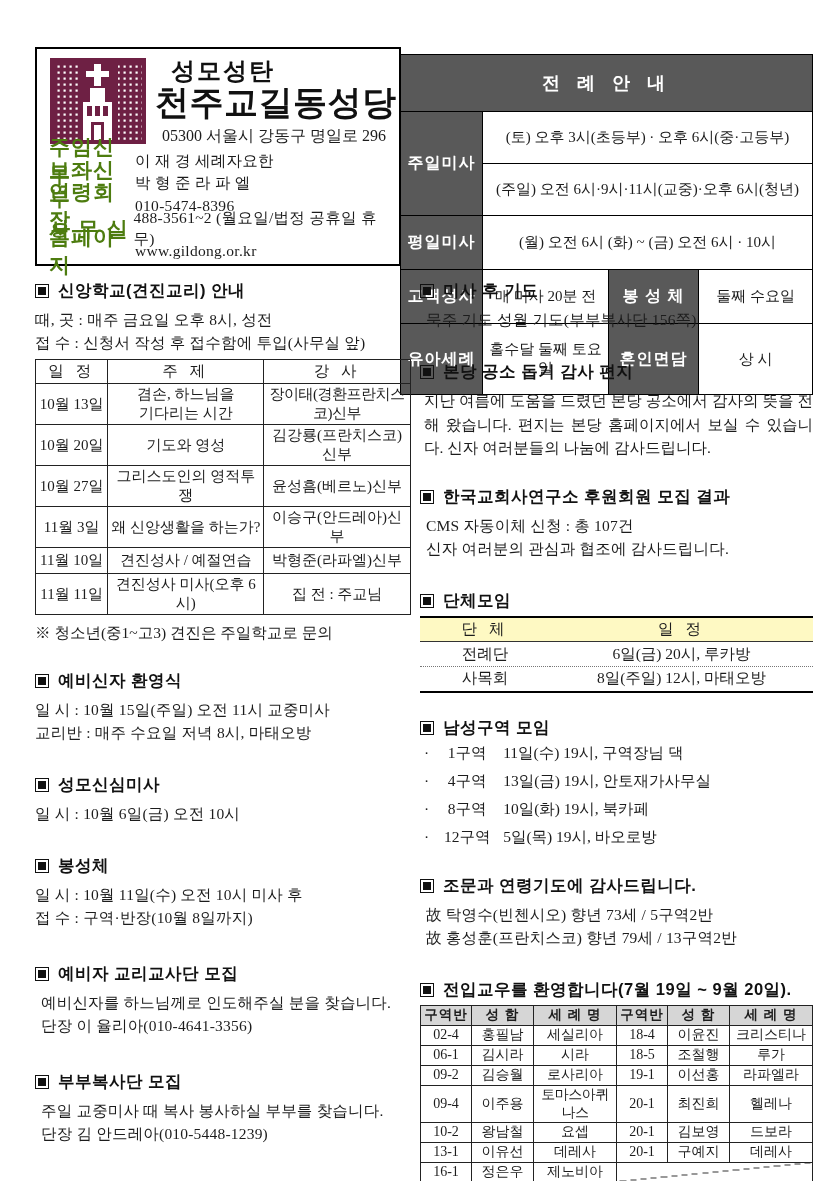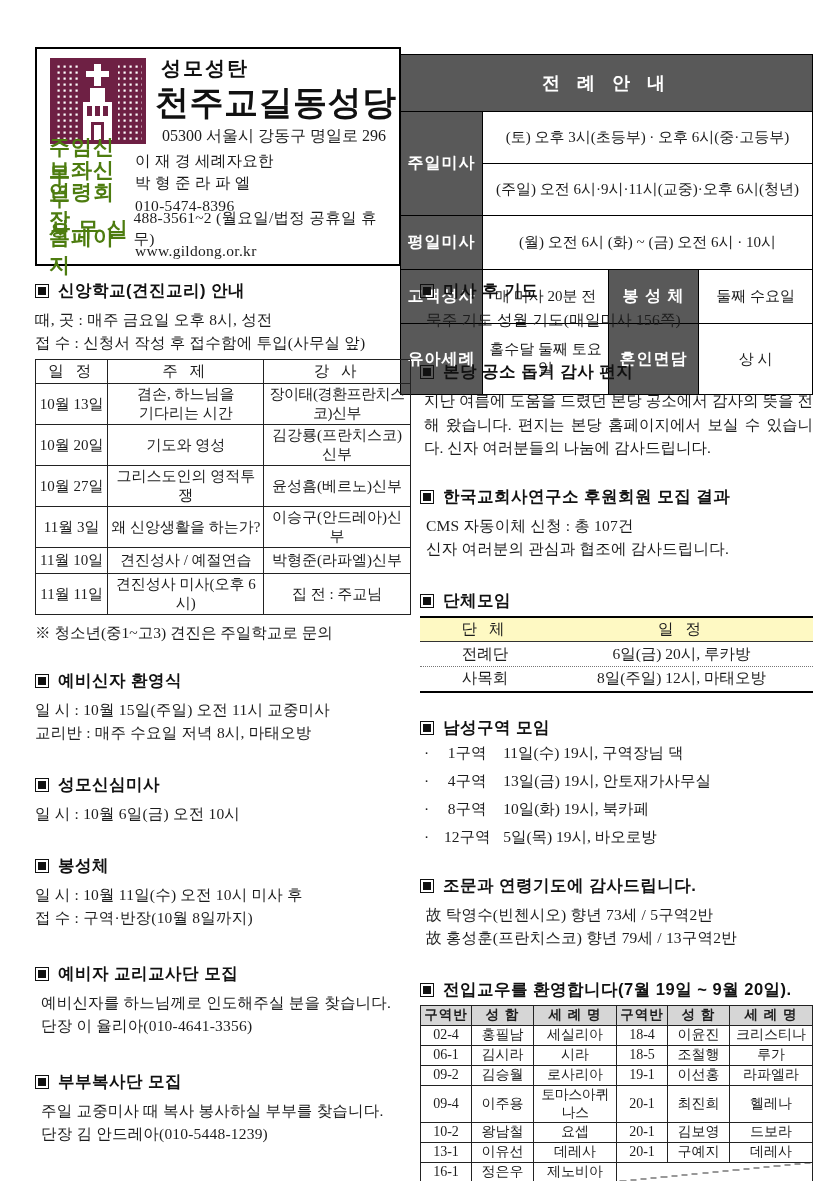--- a/index.html
+++ b/index.html
@@ -10,23 +10,23 @@
     color:#1c1c1c;
   }
 
   
   .masthead {
     position:absolute; left:35px; top:47px; width:366px; height:219px;
     border:2.5px solid #000;
   }
   .logo { position:absolute; left:13px; top:9px; width:96px; height:86px; }
   .motto {
-    position:absolute; left:124px; top:6px;
+    position:absolute; left:134px; top:6px;
     font-family:"Liberation Sans",sans-serif; font-weight:bold;
-    font-size:20px; letter-spacing:2px; color:#111;
+    font-size:24px; letter-spacing:2px; color:#111;
   }
   .church-name {
     position:absolute; left:118px; top:31px;
     font-family:"Liberation Sans",sans-serif; font-weight:bold;
     font-size:34px; letter-spacing:0.5px; color:#111;
   }
   .address { position:absolute; left:125px; top:77px; font-size:16px; }
   .mast-info { position:absolute; left:12px; top:101px; width:344px; }
   .mast-row { display:flex; height:22.5px; align-items:center; }
   .mast-label {
@@ -331,21 +331,21 @@
 
 </div>
 
 <div class="col right">
 
   <div>
     <div class="sec-title">
       <span class="bullet-sq"></span>
       <span>미사 후 기도</span>
     </div>
-    <div class="bline indent mt-sm">묵주 기도 성월 기도(매일미사 156쪽)</div>
+    <div class="bline indent mt-sm">묵주 기도 성월 기도(부부복사단 156쪽)</div>
   </div>
 
   <div class="sp-30"></div>
   <div>
     <div class="sec-title">
       <span class="bullet-sq"></span>
       <span>본당 공소 돕기 감사 편지</span>
     </div>
     <div class="para mt-sm">지난 여름에 도움을 드렸던 본당 공소에서 감사의 뜻을 전해 왔습니다. 편지는 본당 홈페이지에서 보실 수 있습니다. 신자 여러분들의 나눔에 감사드립니다.</div>
   </div>

